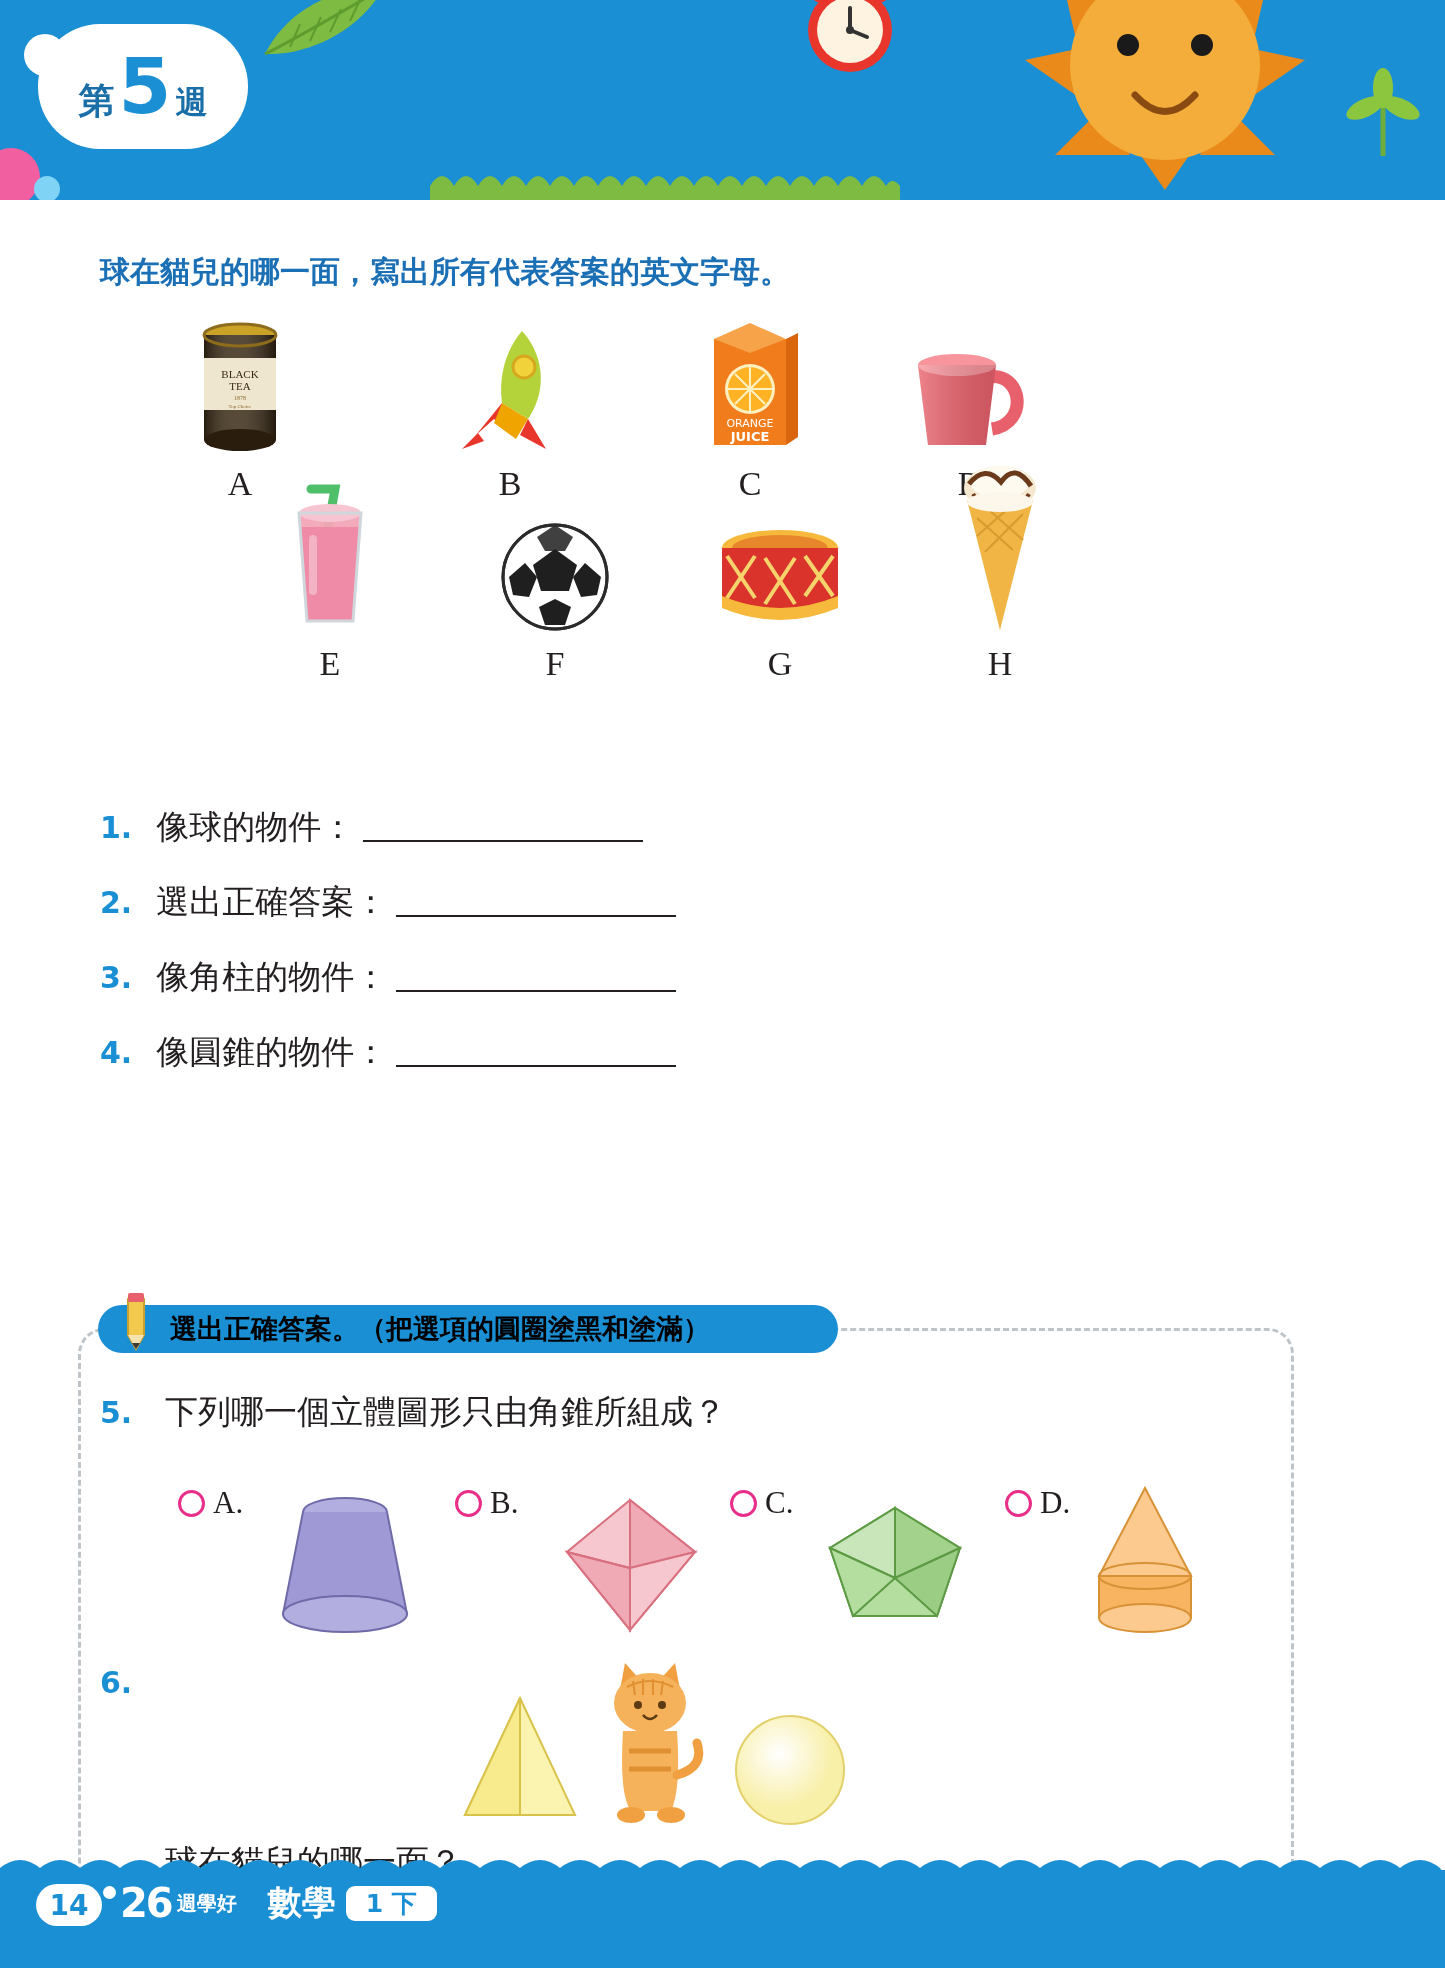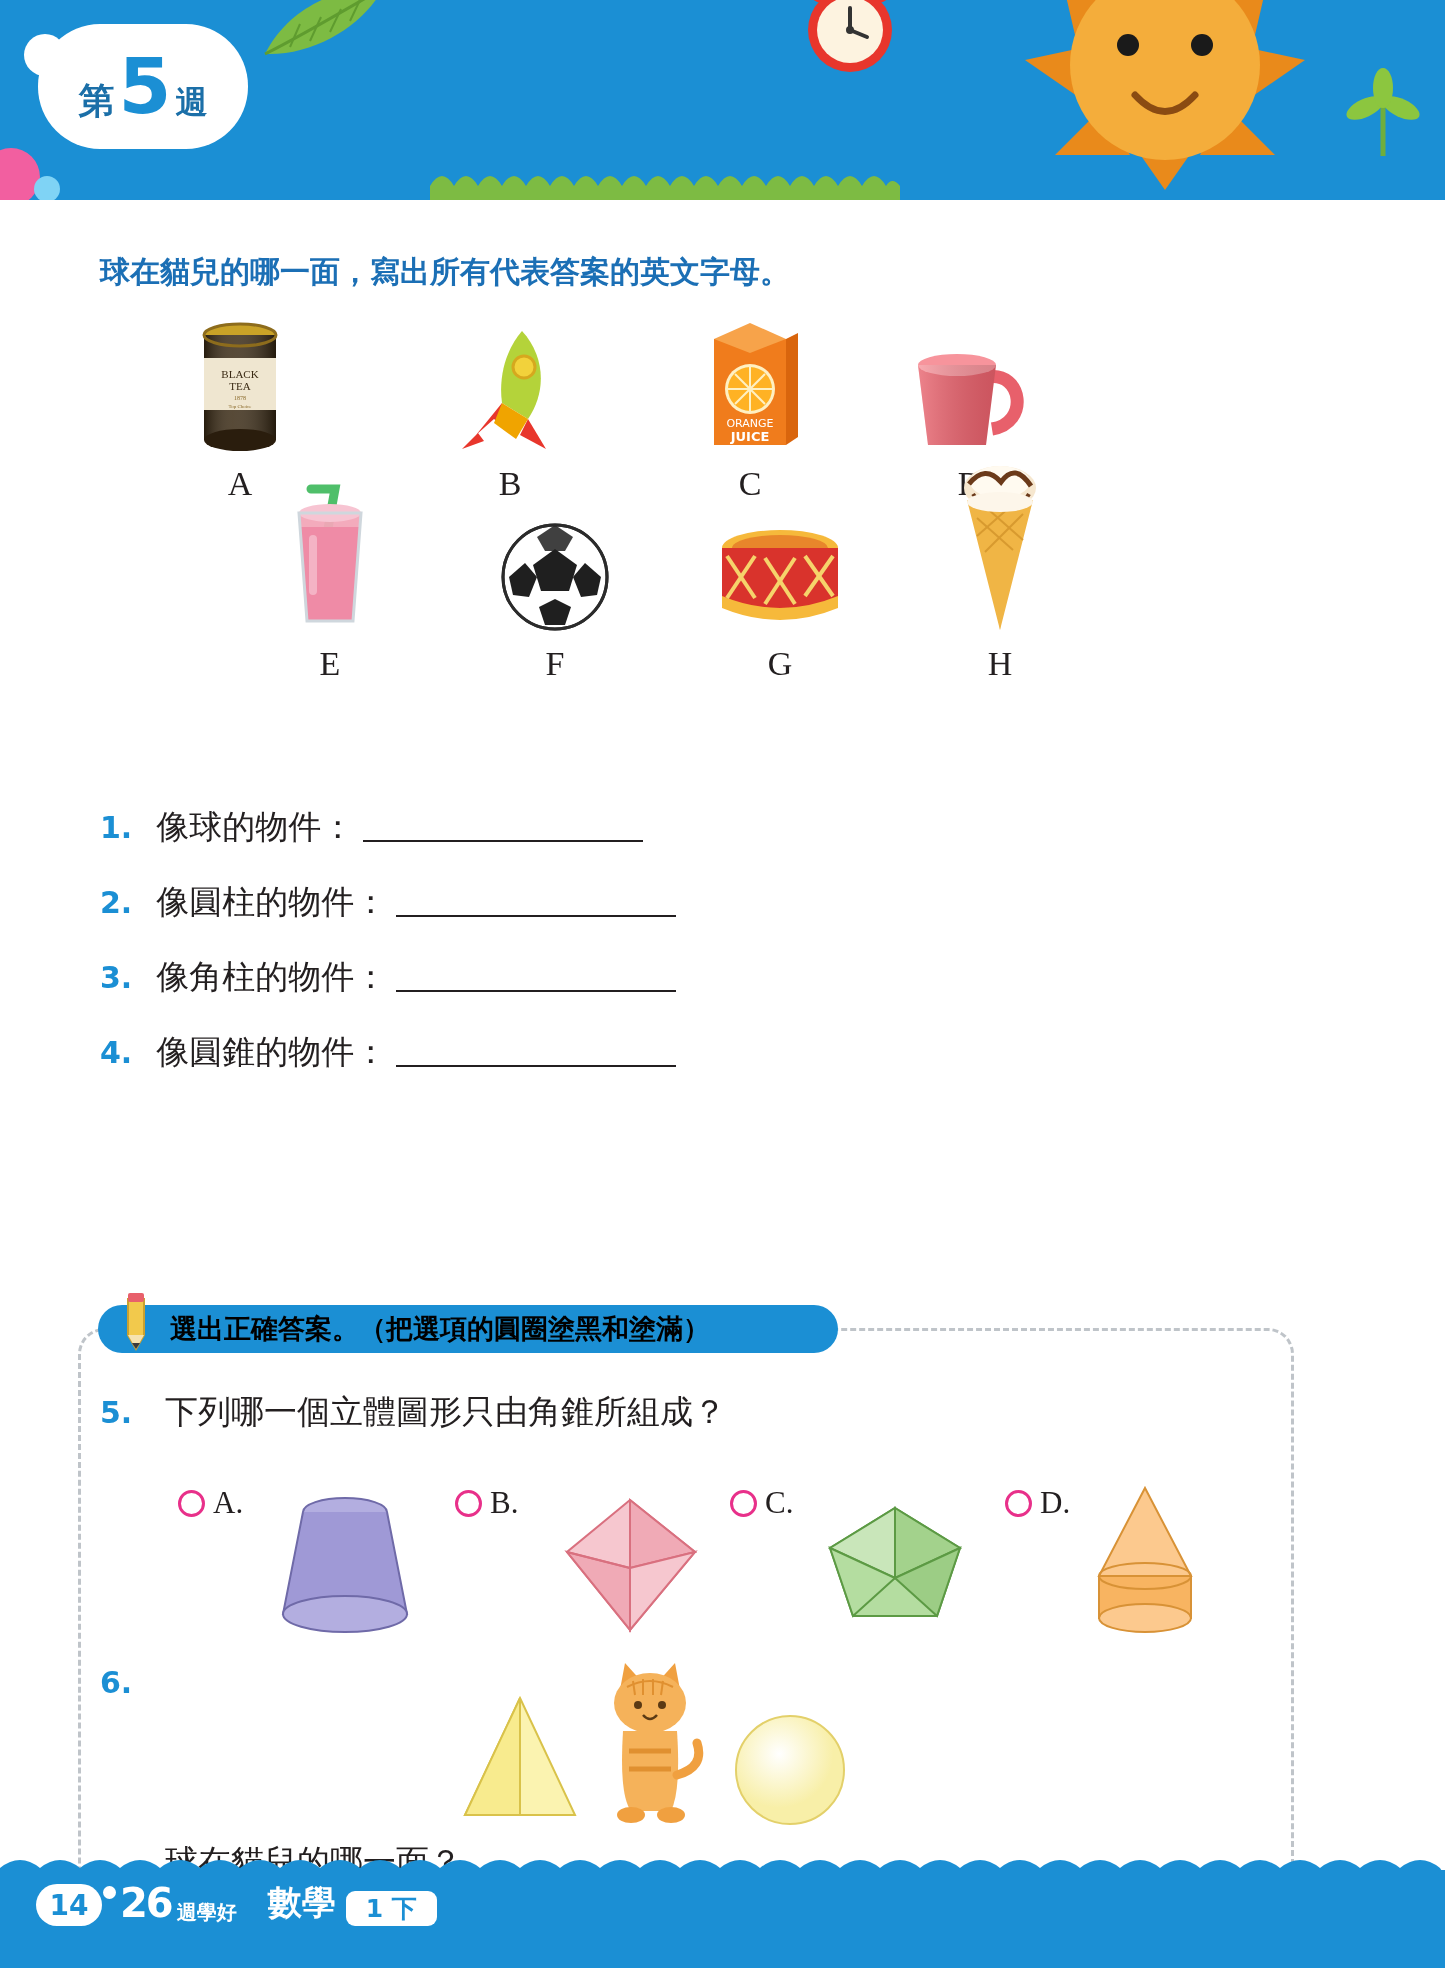--- a/index.html
+++ b/index.html
@@ -110,21 +110,21 @@
     position:absolute; left:36px; top:14px; width:66px; height:42px;
     background:#ffffff; border-radius:22px; color:#1b8fd4;
     font-family:"DejaVu Sans", sans-serif; font-weight:bold; font-size:28px;
     display:flex; align-items:center; justify-content:center;
   }
   .pagebadge::after{
     content:""; position:absolute; right:-14px; top:2px; width:13px; height:13px;
     background:#ffffff; border-radius:50%;
   }
   .foot-logo {
-    position:absolute; left:120px; top:10px; display:flex; align-items:flex-end;
+    position:absolute; left:120px; top:10px; display:flex; align-items:center;
     color:#ffffff; font-family:"DejaVu Sans", sans-serif; font-weight:bold;
   }
   .foot-logo .n { font-size:40px; letter-spacing:-2px; }
   .foot-logo .w { font-size:20px; margin:0 4px 0 5px; }
   .foot-logo .s { font-size:34px;margin-left:27px; }
   .foot-logo .g {
     margin-left:10px; background:#ffffff; color:#1b8fd4; border-radius:9px;
     font-size:25px; padding:1px 20px;
   }
 </style>
@@ -347,21 +347,21 @@
     <div class="lbl">H</div>
   </div>
 
   <div class="fq" style="top:605px;">
     <span class="num">1.</span>
     <span class="txt">像球的物件：</span>
     <span class="blank" style="width:280px;"></span>
   </div>
   <div class="fq" style="top:680px;">
     <span class="num">2.</span>
-    <span class="txt">像圓柱的物件：</span>
+    <span class="txt">選出正確答案：</span>
     <span class="blank" style="width:280px;"></span>
   </div>
   <div class="fq" style="top:755px;">
     <span class="num">3.</span>
     <span class="txt">像角柱的物件：</span>
     <span class="blank" style="width:280px;"></span>
   </div>
   <div class="fq" style="top:830px;">
     <span class="num">4.</span>
     <span class="txt">像圓錐的物件：</span>

